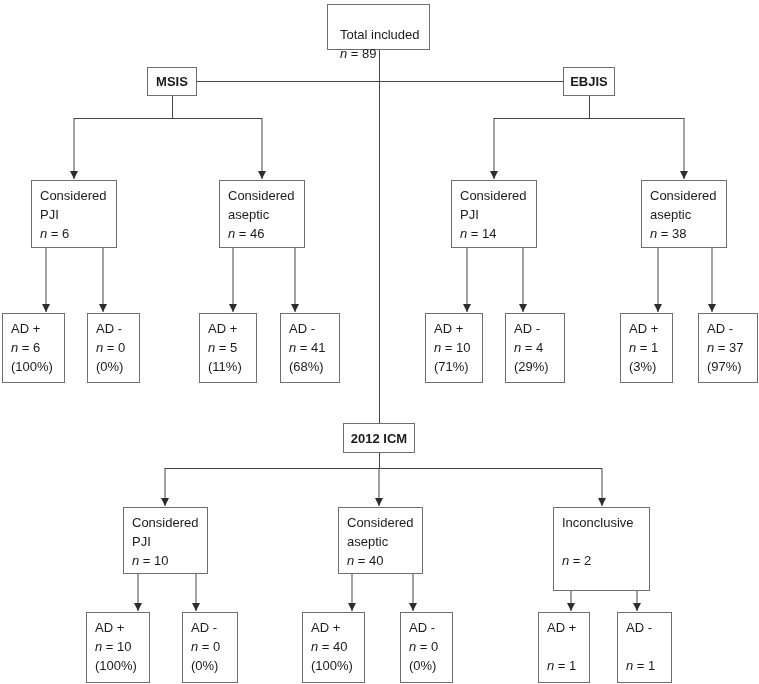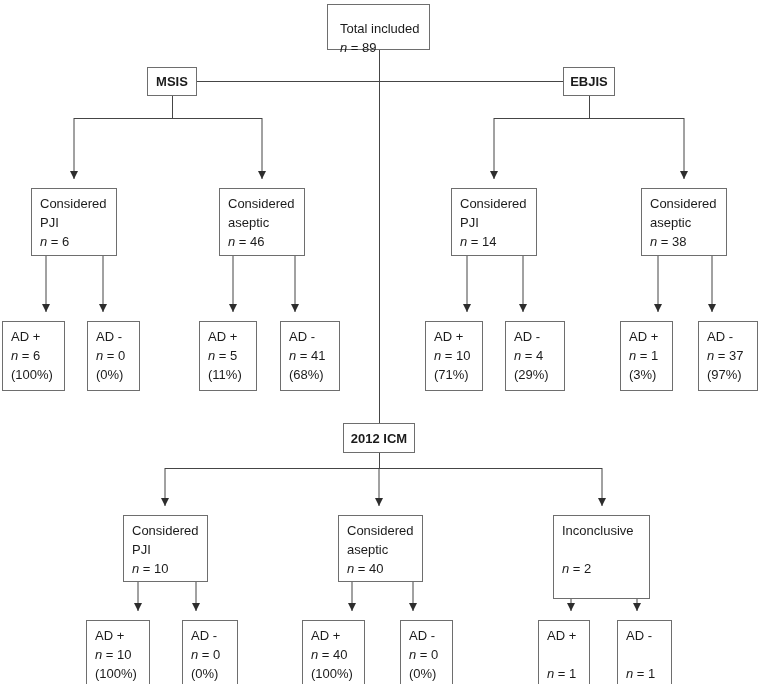--- a/index.html
+++ b/index.html
@@ -16,22 +16,22 @@
     font-family:"Liberation Sans","DejaVu Sans",sans-serif;
     font-size:13px;color:var(--text-color);
   }
   .wires{position:absolute;left:0;top:0;width:759px;height:684px;}
   .wires line{stroke:var(--line-color);stroke-width:1;shape-rendering:crispEdges;}
   .wires line.arr{shape-rendering:auto;}
   .box{
     position:absolute;box-sizing:border-box;
     border:1px solid var(--box-border);background:#fff;
   }
-  .pad{padding:5px 8px;margin-top:8px;}
-  .pad-lg{padding:14px 12px;}
+  .pad{padding:5px 8px;}
+  .pad-lg{padding:20px 12px;}
   .center{display:flex;align-items:center;justify-content:center;font-weight:bold;}
   .ln{line-height:19px;white-space:nowrap;}
   .gap{height:19px;}
   .ln i{font-style:italic;}
 </style>
 </head>
 <body>
 
 <div class="canvas">
 

